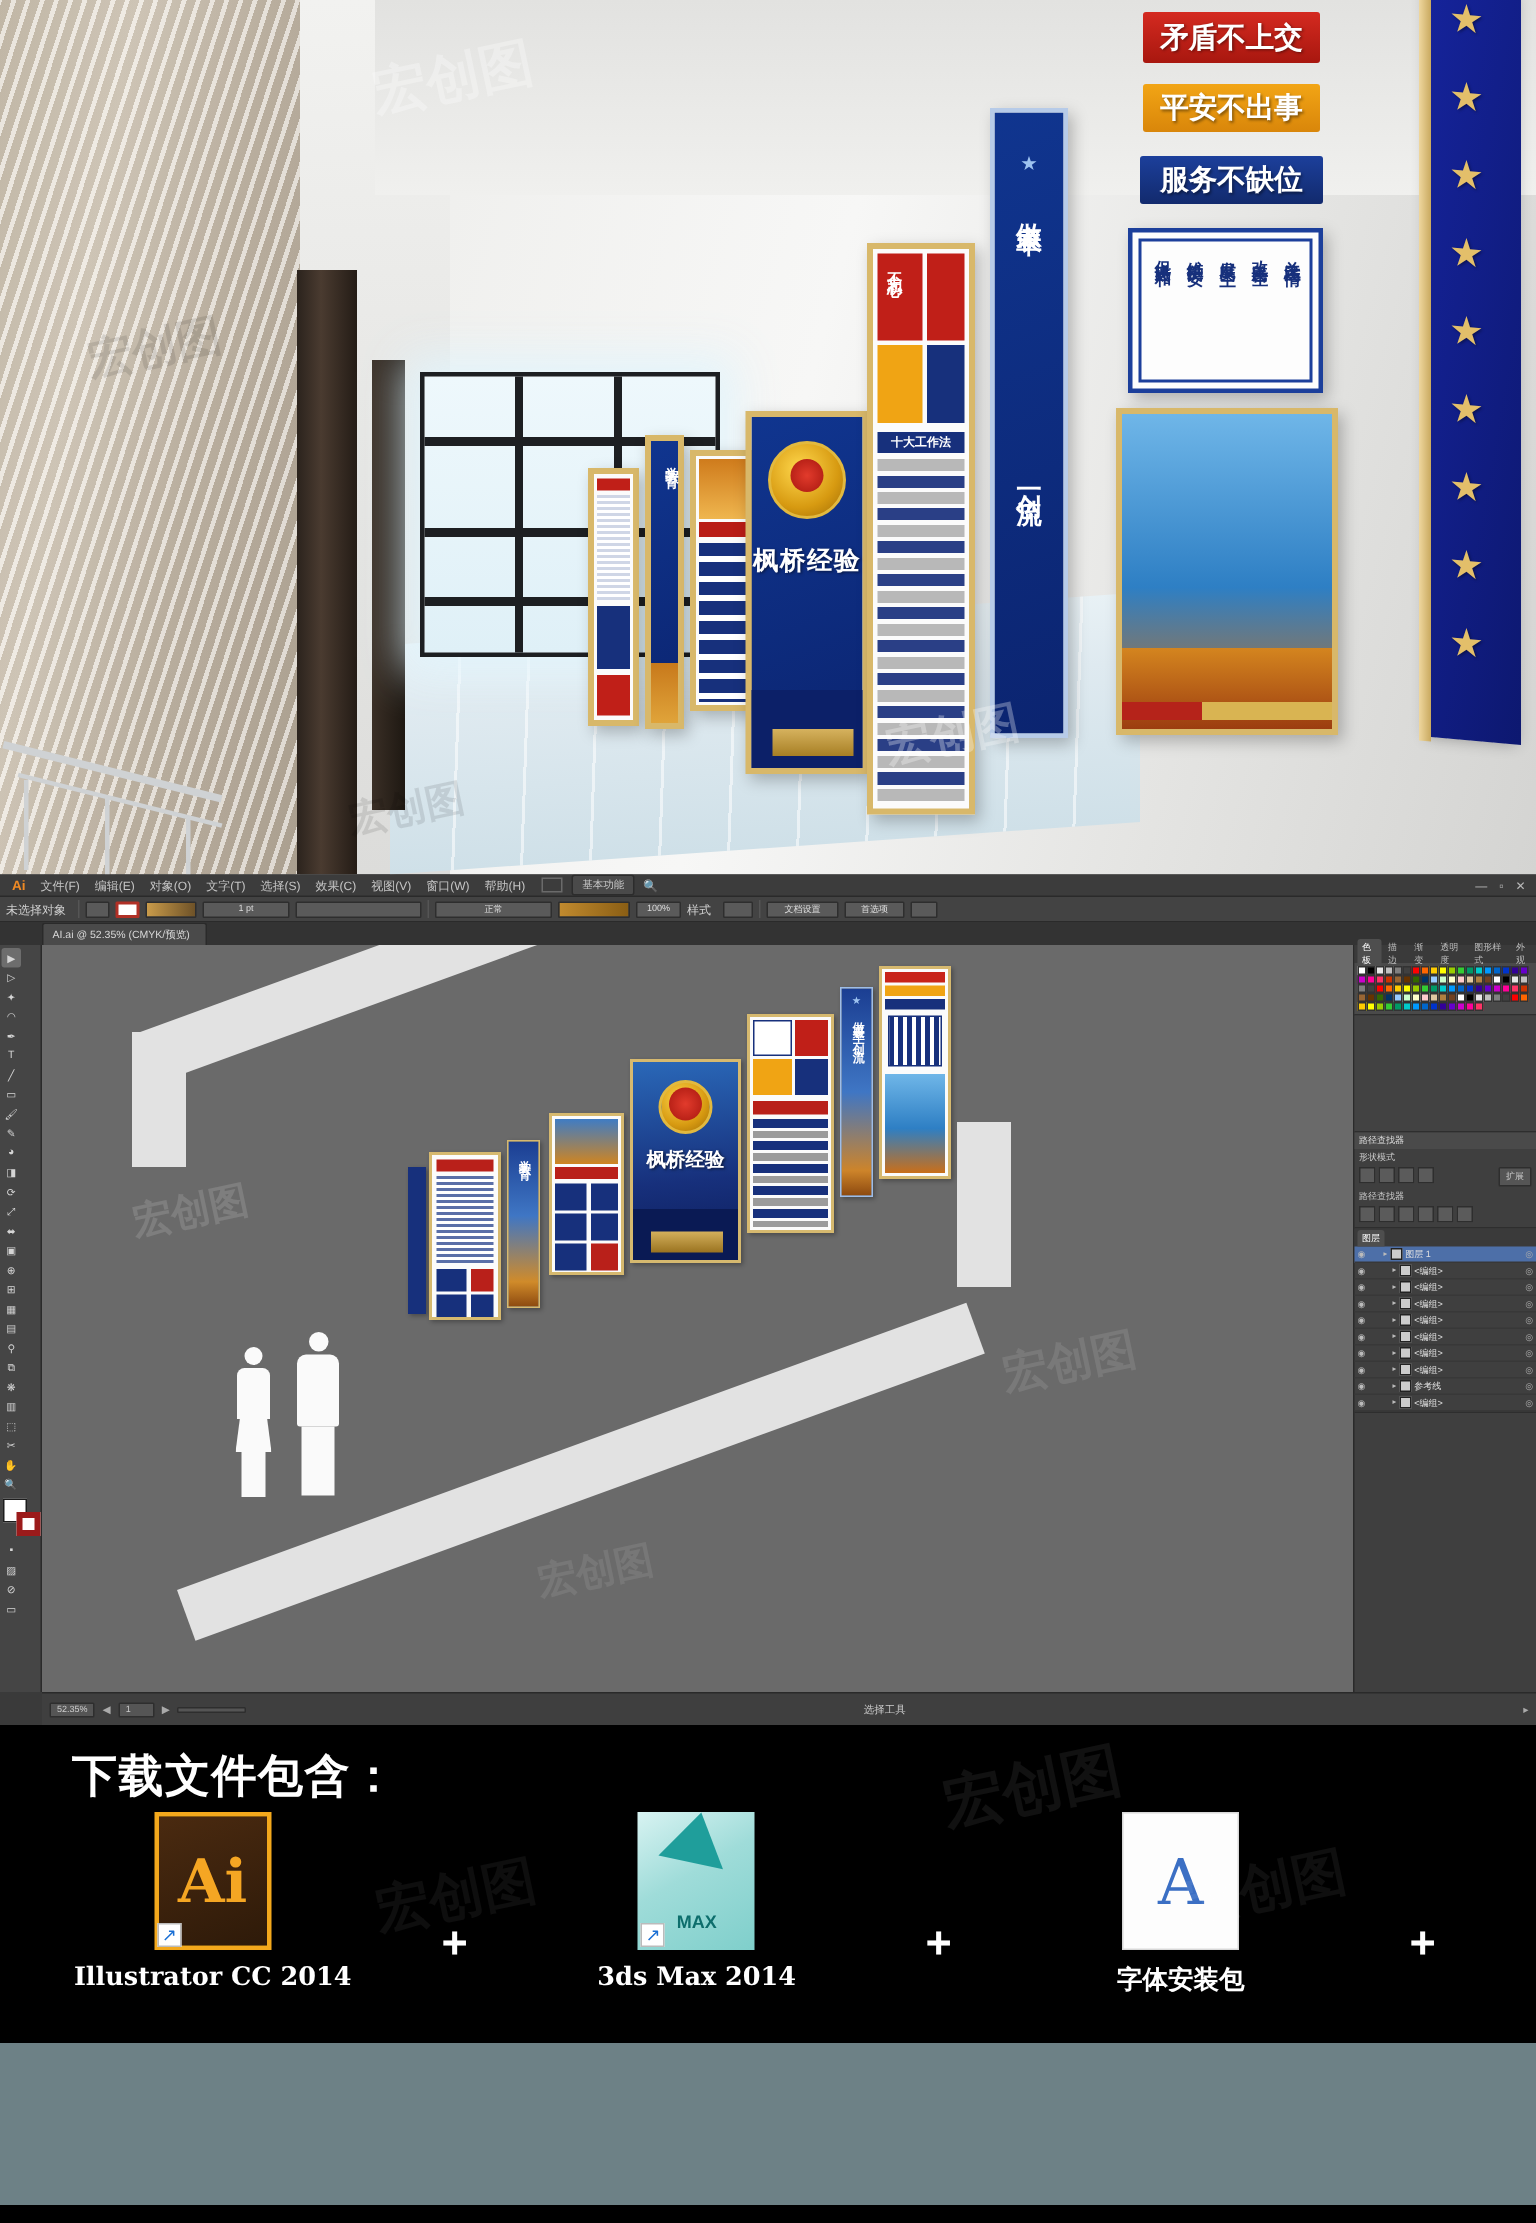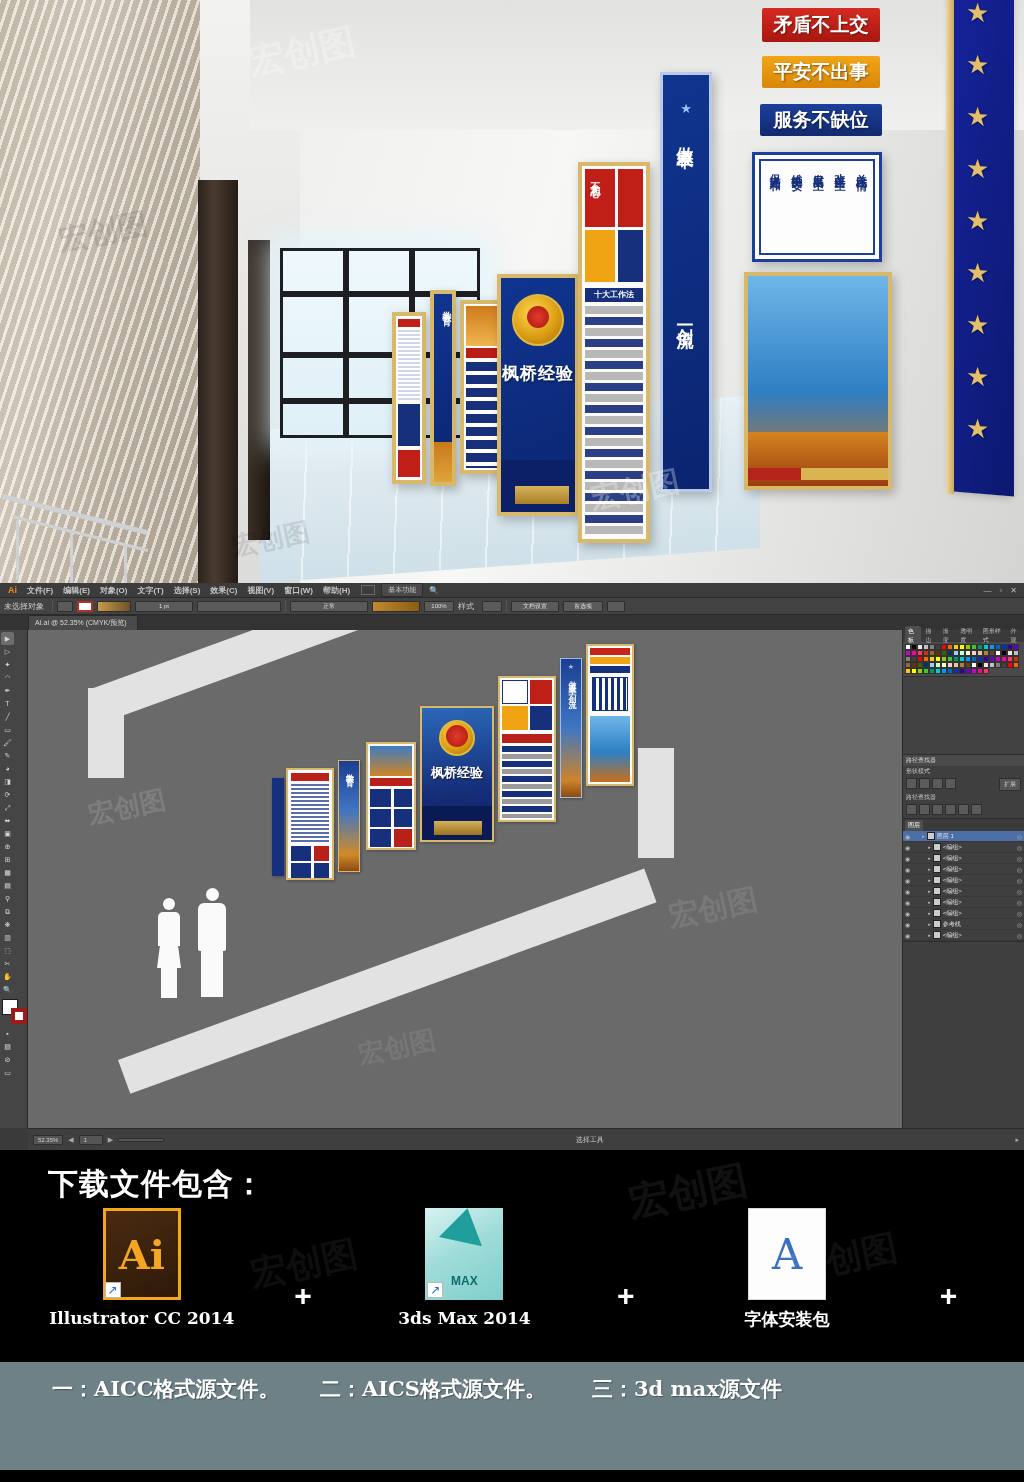--- a/index.html
+++ b/index.html
@@ -123,21 +123,21 @@
     position:absolute; left:0; top:583px; width:1024px; height:567px;
     background:#3a3a3a; color:#c8c8c8; font-size:8px;
     font-family:"Liberation Sans","DejaVu Sans",sans-serif;
     overflow:hidden;
   }
   .ai-menubar{
     height:15px; background:#3c3c3c; border-bottom:1px solid #2a2a2a;
     display:flex; align-items:center; padding:0 3px; gap:0;
   }
   .ai-logo{ color:#f08a24; font-weight:bold; font-size:9px; padding:0 5px; }
-  .ai-menubar .mi{ padding:0 5px; color:#c5c5c5; font-size:8px; line-height:15px;font-weight:bold; }
+  .ai-menubar .mi{ padding:0 5px; color:#c5c5c5; font-size:8px; line-height:15px; }
   .ai-menubar .spacer{ flex:1; }
   .ws-btn{ background:#4a4a4a; border:1px solid #2c2c2c; padding:1px 6px; font-size:7px; border-radius:2px;}
   .ai-optionsbar{
     height:17px; background:#434343; border-bottom:1px solid #2a2a2a;
     display:flex; align-items:center; padding:0 4px; gap:4px;
   }
   .ob-label{ font-size:8px; color:#cfcfcf; padding-right:4px;}
   .ob-box{ height:11px; background:#5a5a5a; border:1px solid #2e2e2e; border-radius:1px;
            display:flex; align-items:center; justify-content:center; font-size:6px; color:#ddd; }
   .ob-sep{ width:1px; height:12px; background:#555; }
@@ -820,20 +820,15 @@
   </div>
 
   <div class="wm" style="left:628px;top:14px;font-size:40px;opacity:.22;">宏创图</div>
   <div class="wm" style="left:250px;top:90px;font-size:36px;opacity:.18;">宏创图</div>
   <div class="wm" style="left:790px;top:84px;font-size:36px;opacity:.20;">宏创图</div>
 </div>
 
 <div id="footer-top-black"></div>
 
 <div id="footer">
-  <div class="f-row">
-    <div class="f-item" style="width:268px;">一：AICC格式源文件。</div>
-    <div class="f-item" style="width:272px;">二：AICS格式源文件。</div>
-    <div class="f-item">三：3d max源文件</div>
-  </div>
 </div>
 
 <div id="footer-bot-black"></div>
 
 </body></html>

